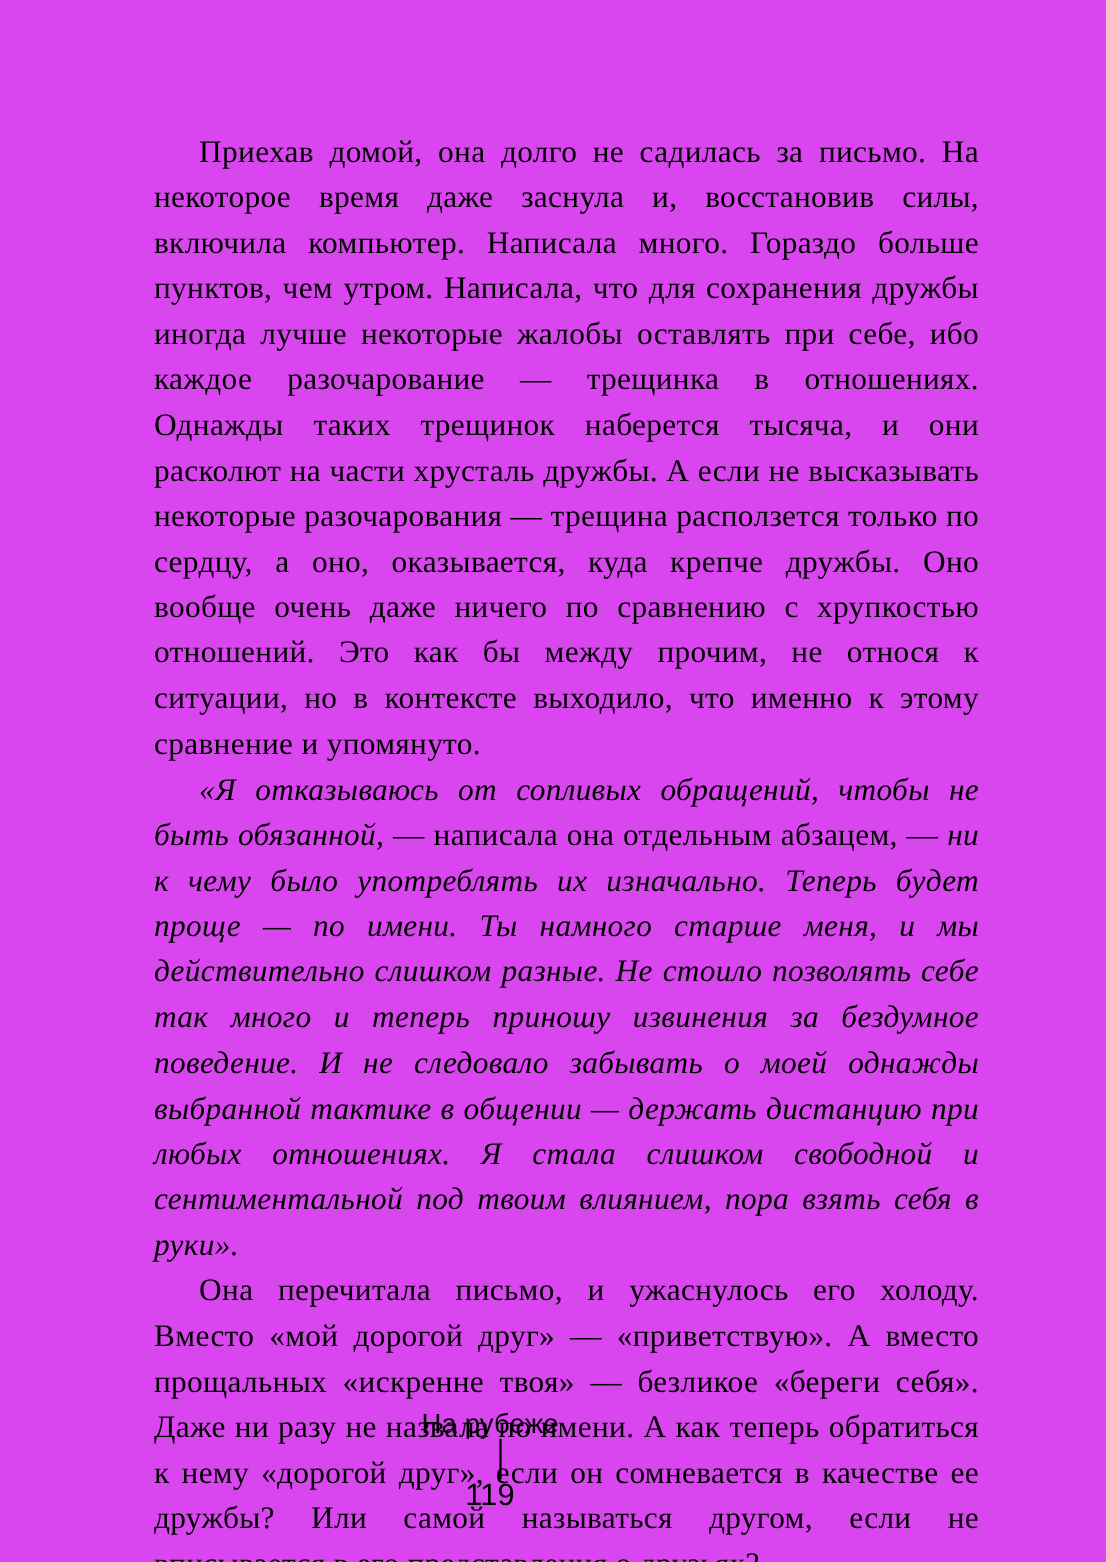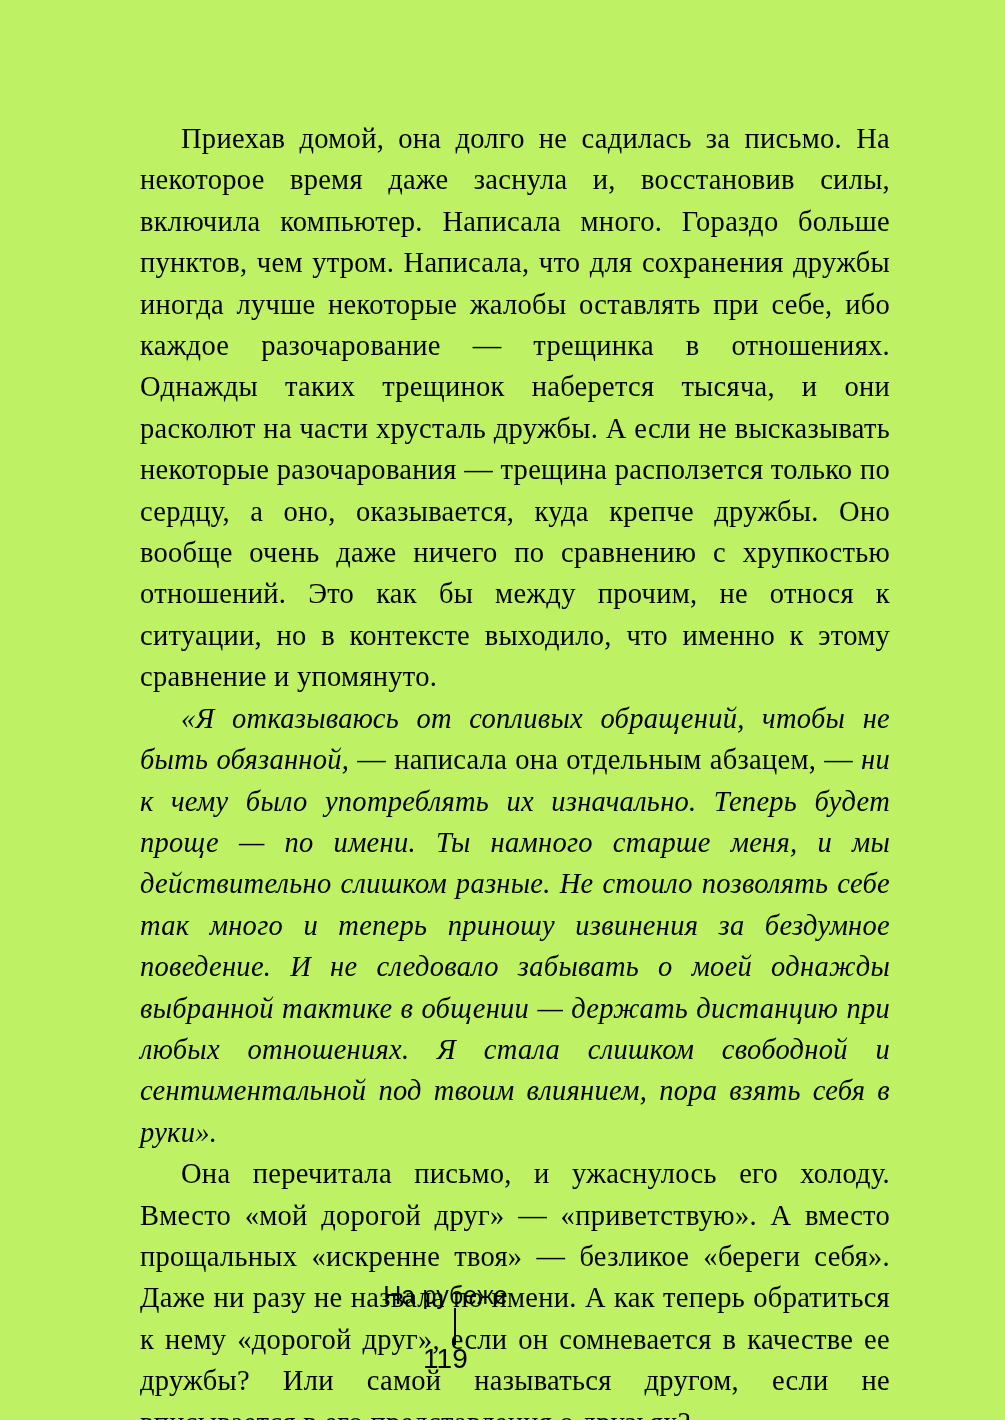--- a/index.html
+++ b/index.html
@@ -7,21 +7,21 @@
     margin: 0;
     padding: 0;
     background: #ffffff;
   }
 
   .page {
     position: relative;
     width: 1005px;
     height: 1420px;
     margin: 0 auto;
-    background: #bef264;
+    background: #d946ef;
     overflow: hidden;
     box-sizing: border-box;
   }
 
   
   .textblock {
     position: absolute;
     left: 140px;
     top: 118px;
     width: 750px;

